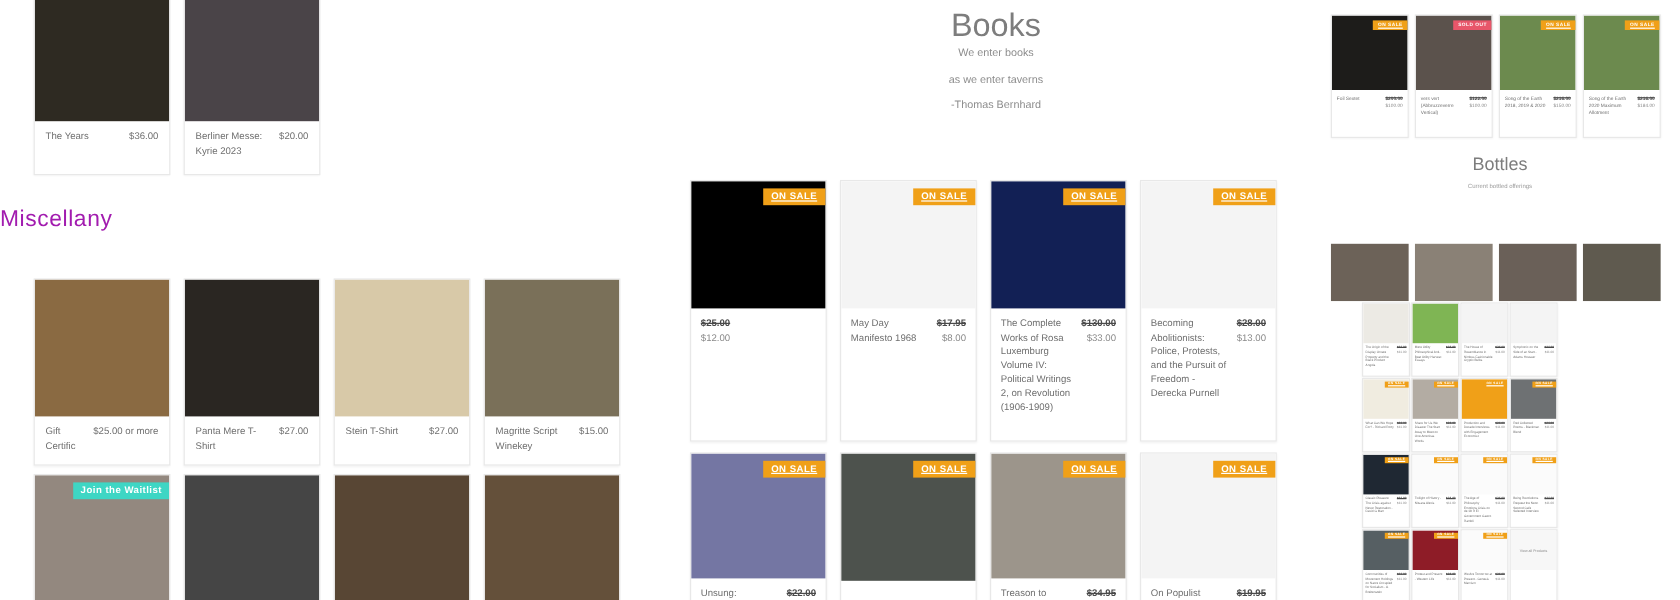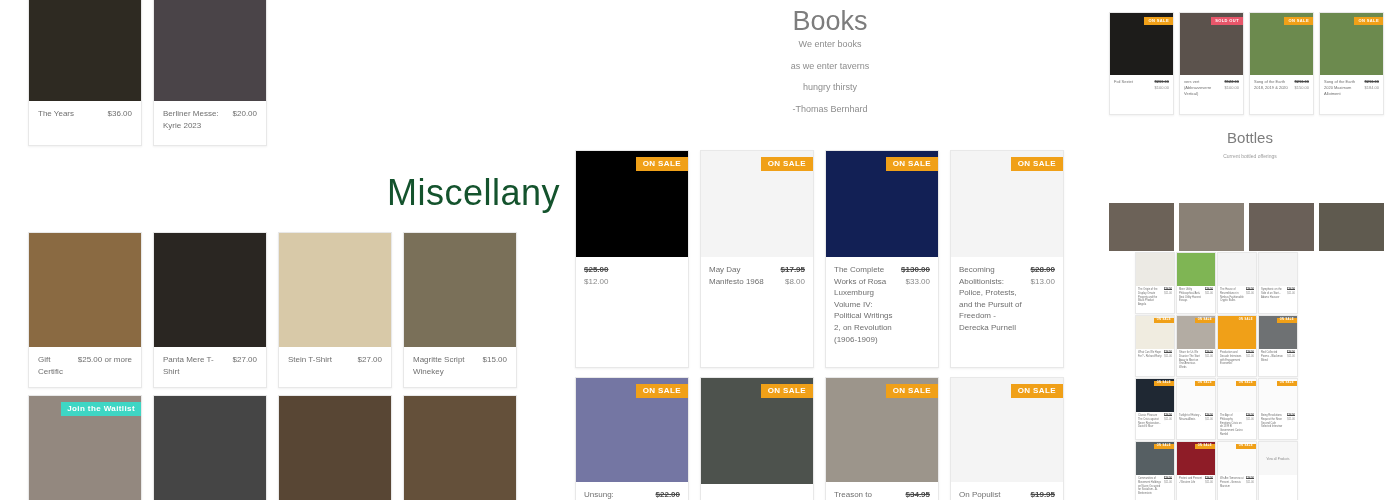--- a/index.html
+++ b/index.html
@@ -21,43 +21,43 @@
     display: flex;
     flex-direction: column;
   }
   .thumb { position: relative; width: 100%; background-size: cover; background-position: center; }
   .badge {
     position: absolute; top: 6px; right: 0;
     color: #fff; font-size: 8px; font-weight: bold;
     letter-spacing: .4px; padding: 3px 7px;
     white-space: nowrap; line-height: 1;
   }
-  .badge.sale { background: #f0a018; }
+  .badge.sale { background: #f0a018; text-decoration: underline; }
   .badge.sold { background: #e8566a; }
   .badge.wait { background: #3ed6c4; font-size: 8px; padding: 3px 6px; }
 
   .meta { padding: 7px 9px 10px 9px; display: flex; justify-content: space-between; gap: 6px; }
   .pname { font-size: 8px; color: #6f6f6f; line-height: 1.45; flex: 1 1 auto; }
   .pprice { text-align: right; flex: 0 0 auto; font-size: 8px; line-height: 1.45; }
   .pprice .was { color: #4a4a4a; font-weight: bold; text-decoration: line-through; display: block; }
   .pprice .now { color: #8a8a8a; display: block; }
   .pprice .one { color: #6f6f6f; display: block; }
 
   
   #left-col { position: absolute; left: 0; top: 0; width: 560px; height: 500px; }
 
   .lrow1 { position: absolute; top: -32px; left: 28px; display: flex; gap: 11px; }
   .lrow1 .card { width: 114px; }
   .lrow1 .thumb { height: 132px; }
   .lrow1 .meta { min-height: 44px; }
 
   #misc-title {
     position: absolute; top: 172px; left: 0; width: 560px;
-    text-align: right; font-size: 36px; font-weight: 300;
-    color: #14532d; letter-spacing: .5px;
+    text-align: left; font-size: 19px; font-weight: 300;
+    color: #a21caf; letter-spacing: .5px;
   }
 
   .lrow2 { position: absolute; top: 232px; left: 28px; display: flex; gap: 11px; }
   .lrow2 .card { width: 114px; }
   .lrow2 .thumb { height: 114px; }
   .lrow2 .meta { min-height: 38px; }
 
   .lrow3 { position: absolute; top: 395px; left: 28px; display: flex; gap: 11px; }
   .lrow3 .card { width: 114px; }
   .lrow3 .thumb { height: 105px; }
@@ -214,21 +214,20 @@
       </div>
   </div>
 
   <div id="center-col">
 
     <div id="books-title">Books</div>
 
     <div id="quote">
         <div class="quote-line">We enter books</div>
         <div class="quote-line">as we enter taverns</div>
-        <div class="quote-line">hungry thirsty</div>
         <div class="quote-line">-Thomas Bernhard</div>
       </div>
 
     <div class="brow" id="brow1">
         <div class="card">
           <div class="thumb" style="background: rgb(0, 0, 0);">
             <span class="badge sale">ON SALE</span>
           </div>
           <div class="meta">
             <div class="pprice">

